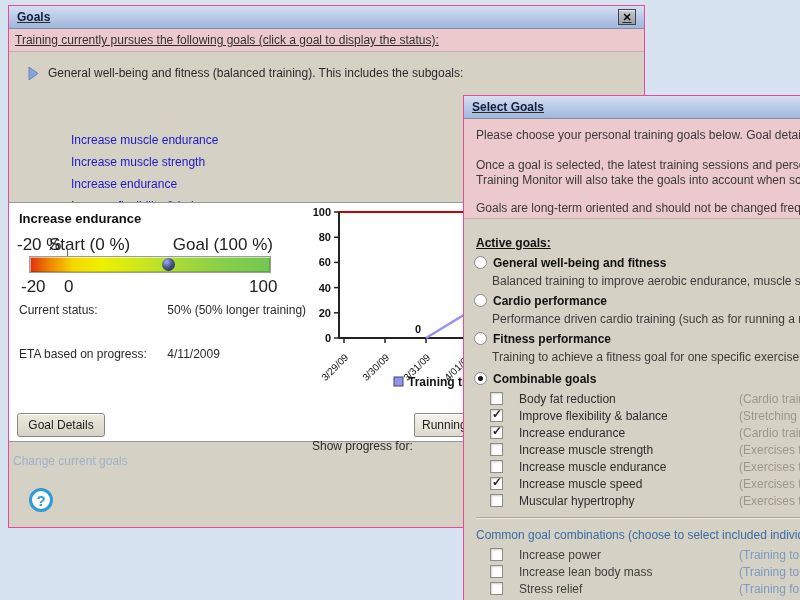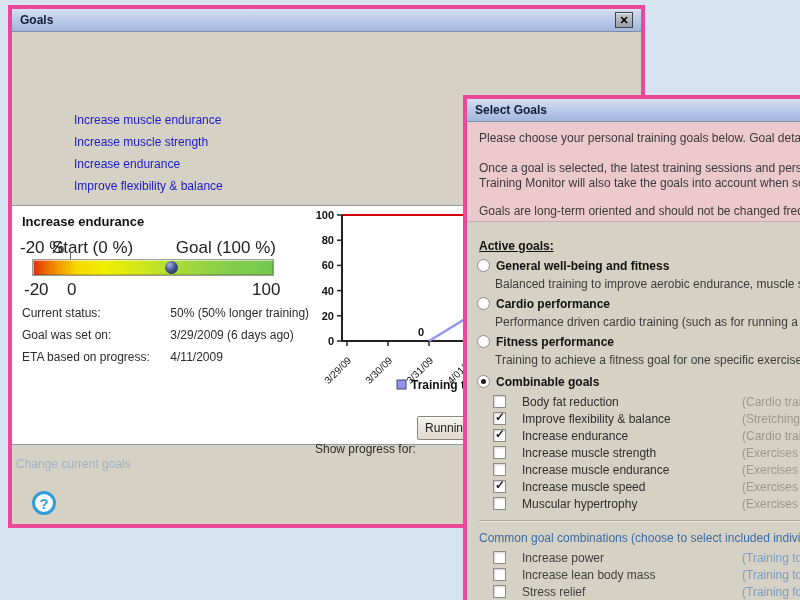--- a/index.html
+++ b/index.html
@@ -3,21 +3,21 @@
 <meta charset="utf-8">
 <style>
   * { box-sizing: border-box; margin: 0; padding: 0; }
   html,body { width:800px; height:600px; overflow:hidden; }
   body {
     position:relative;
     background:#d7e3f0;
     font-family:"Liberation Sans", sans-serif;
     font-size:12px; color:#2b2b2b;
   }
-  .win { position:absolute; border:4px solid #ec4899; background:#d5d1c5; }
+  .win { position:absolute; border:1px solid #ec4899; background:#d5d1c5;text-decoration:underline; }
   .titlebar {
     height:23px; display:flex; align-items:center; padding:0 8px;
     background:linear-gradient(180deg,#d6e0f2 0%,#b9c9e8 50%,#a2b7dd 100%);
     border-bottom:1px solid #7f8ea8;
     font-weight:bold; font-size:12px; color:#141e38;
   }
   .close-btn {
     margin-left:auto; width:18px; height:16px;
     background:linear-gradient(180deg,#c9cdd1,#999fa5);
     border:1px solid #3c444c; box-shadow:inset 0 1px 0 #e9edf0;
@@ -117,22 +117,32 @@
 </head>
 <body>
 
 <div class="win" style="left:8px; top:5px; width:637px; height:523px; z-index:1;">
 
   <div class="titlebar">
     <span>Goals</span>
     <span class="close-btn">✕</span>
   </div>
 
+  <div class="banner">
+    <span>Training currently pursues the following goals (click a goal to display the status):</span>
+  </div>
 
   <div class="tree">
+    <div class="tree-parent">
+      <svg class="tree-arrow" viewBox="0 0 11 13">
+        <polygon points="1,0 10,6.5 1,13" fill="#8fa0dc"></polygon>
+        <polygon points="1,0 10,6.5 1,13" fill="#8aa3da" stroke="#6c86c2" stroke-width="1"></polygon>
+      </svg>
+      <span>General well-being and fitness (balanced training). This includes the subgoals:</span>
+    </div>
     <span class="subgoal" style="top:81px">Increase muscle endurance</span>
     <span class="subgoal" style="top:103px">Increase muscle strength</span>
     <span class="subgoal" style="top:125px">Increase endurance</span>
     <span class="subgoal" style="top:147px">Improve flexibility &amp; balance</span>
   </div>
 
   <div class="panel">
     <div class="panel-title">Increase endurance</div>
 
     <div class="bar-box">
@@ -144,24 +154,20 @@
       <div class="ball"></div>
       <span class="t-min">-20</span>
       <span class="t-zero">0</span>
       <span class="t-max">100</span>
     </div>
 
     <div class="stat-row" style="top:100px">
       <span class="lab">Current status:</span>
       <span class="val">50% (50% longer training)</span>
     </div>
-    <div class="stat-row" style="top:122px">
-      <span class="lab">Goal was set on:</span>
-      <span class="val">3/29/2009 (6 days ago)</span>
-    </div>
     <div class="stat-row" style="top:144px">
       <span class="lab">ETA based on progress:</span>
       <span class="val">4/11/2009</span>
     </div>
 
     <svg class="chart" width="232" height="210" viewBox="0 0 232 210">
 
       <line x1="32" y1="7" x2="232" y2="7" stroke="#cc0000" stroke-width="2"></line>
 
       <line x1="32" y1="7" x2="32" y2="133" stroke="#222" stroke-width="2"></line>
@@ -191,20 +197,21 @@
       <text x="124" y="153" text-anchor="end" font-size="10" transform="rotate(-45 124 153)">3/31/09</text>
       <text x="165" y="153" text-anchor="end" font-size="10" transform="rotate(-45 165 153)">4/01/09</text>
 
       <line x1="119" y1="133" x2="232" y2="64" stroke="#9394ee" stroke-width="2.5"></line>
       <text x="114" y="128" text-anchor="end" font-size="11" font-weight="bold">0</text>
 
       <rect x="87" y="172" width="9" height="9" fill="#9394ee" stroke="#44446a"></rect>
       <text x="101" y="181" font-size="12" font-weight="bold">Training time</text>
     </svg>
 
+    <div class="btn">Goal Details</div>
     <span class="progress-label">Show progress for:</span>
     <div class="dropdown">Running</div>
   </div>
 
   <span class="change-link">Change current goals</span>
   <div class="help-icon">?</div>
 </div>
 
 <div class="win" style="left:463px; top:95px; width:400px; height:515px; z-index:2;">
 

